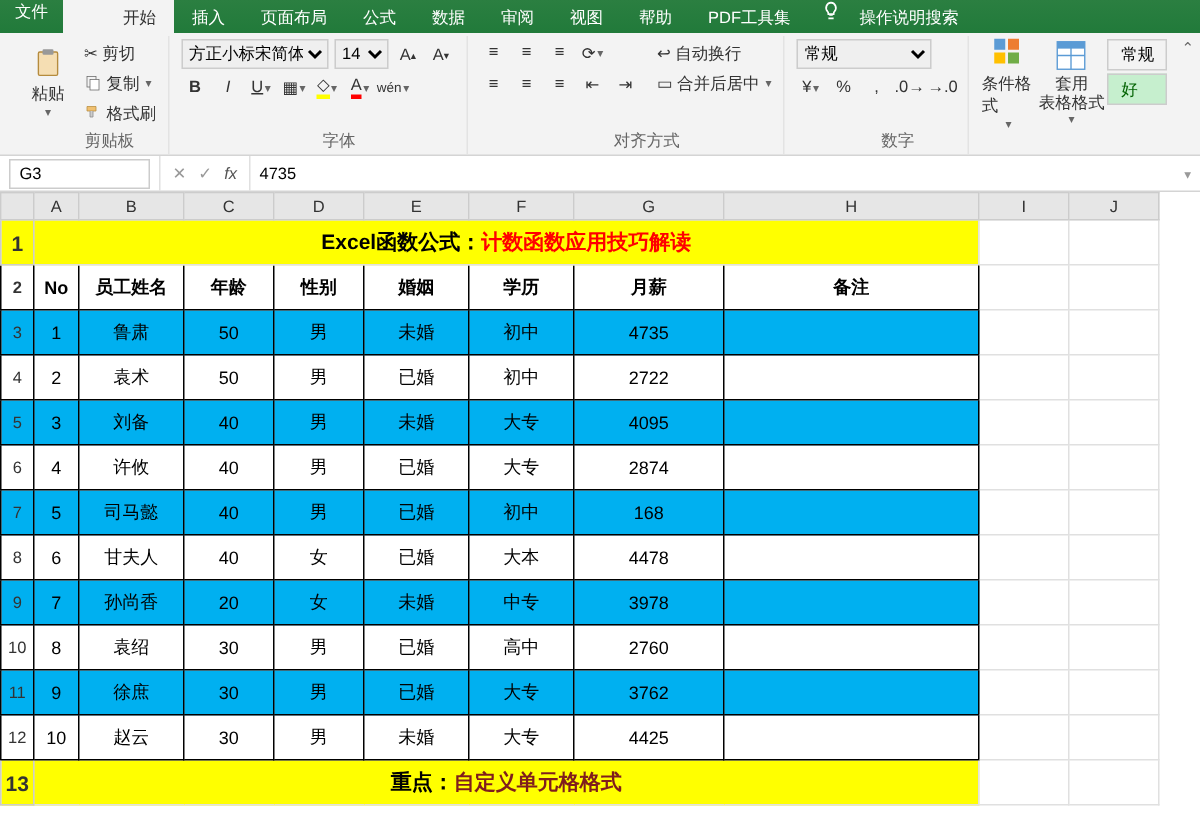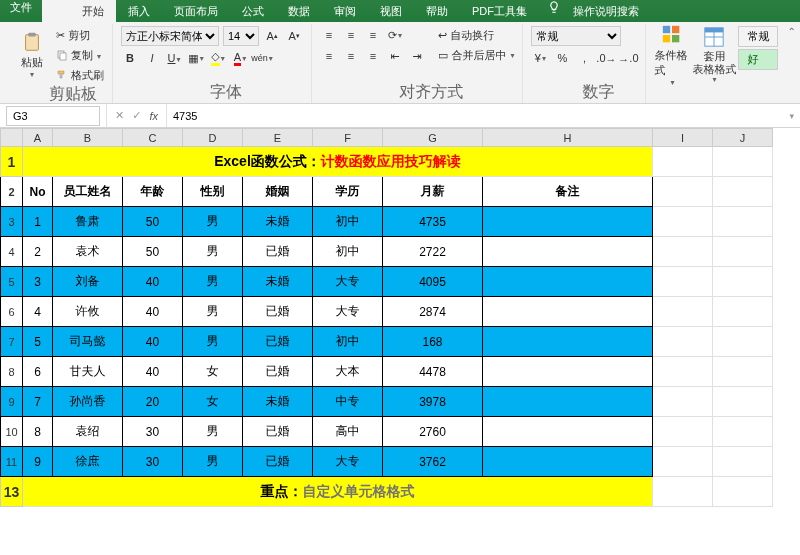--- a/index.html
+++ b/index.html
@@ -9,29 +9,29 @@
 .titlebar { height: 22px; background: linear-gradient(#2b7f41,#217a3a); display: flex; color: #fff; font-size: 11px; }
 .titlebar .file { padding: 0 10px; }
 .titlebar .tab { padding: 0 12px; height: 22px; display: flex; align-items: center; }
 .titlebar .tab.active { background: #f3f3f3; color: #333; padding-left: 40px; }
 .titlebar .bulb { margin-left: 8px; }
 
 
 .ribbon { height: 82px; background: #f3f3f3; border-bottom: 1px solid #d4d4d4; display: flex; padding: 2px 6px 0 6px; position: relative; }
 .grp { display: flex; flex-direction: column; align-items: center; padding: 2px 8px 0 8px; border-right: 1px solid #e3e3e3; }
 .grp-body { display: flex; gap: 6px; height: 60px; align-items: flex-start; }
-.grp-label { font-size: 16px; color: #666; margin-top: 0; margin-left: 28px; }
+.grp-label { font-size: 11px; color: #666; margin-top: 0; margin-left: 28px; }
 .big-btn { display: flex; flex-direction: column; align-items: center; justify-content: center; width: 36px; height: 58px; font-size: 11px; color: #333; }
 .big-btn .ic { width: 22px; height: 22px; margin-bottom: 2px; }
 .small-col { display: flex; flex-direction: column; gap: 2px; }
 .small { display: flex; align-items: center; gap: 3px; font-size: 11px; color: #333; height: 18px; }
 .ic { display: inline-block; }
 select.fontname { width: 98px; height: 20px; font-size: 11px; border: 1px solid #ccc; }
 select.fontsize { width: 36px; height: 20px; font-size: 11px; border: 1px solid #ccc; }
-.row { display: flex; gap: 4px; align-items: center; }
+.row { display: flex; gap: 4px; align-items: flex-end; }
 .btn { width: 18px; height: 18px; display: flex; align-items: center; justify-content: center; font-size: 11px; color: #333; border: 1px solid transparent; }
 .dd::after { content: "▾"; font-size: 8px; margin-left: 1px; color: #666; }
 .collapse { position: absolute; right: 4px; top: 4px; font-size: 10px; color: #666; }
 
 
 .fbar { height: 24px; border-bottom: 1px solid #d4d4d4; display: flex; align-items: center; background: #fff; }
 .namebox { width: 94px; height: 20px; border: 1px solid #ccc; margin: 5px 6px; padding: 0 6px; font-size: 11px; display: flex; align-items: center; }
 .fx-ctl { display: flex; gap: 8px; padding: 0 8px; color: #999; font-size: 11px; border-left: 1px solid #e0e0e0; height: 100%; align-items: center; }
 .fx-ctl .fx { font-style: italic; color: #555; }
 .fval { flex: 1; padding: 0 6px; font-size: 11px; border-left: 1px solid #e0e0e0; height: 100%; display: flex; align-items: center; }
@@ -45,21 +45,21 @@
 td.cell { border-right: 1px solid #e0e0e0; border-bottom: 1px solid #e0e0e0; height: 30px; font-size: 12px; text-align: center; }
 
 
 .title-row td { background: #ffff00; font-weight: bold; font-size: 14px; }
 .title-row .red { color: #ff0000; }
 .hdr-row td { background: #fff; font-weight: bold; border: 1px solid #000; }
 .data-row td { border: 1px solid #000; }
 .data-row.blue td { background: #00b0f0; }
 .data-row.white td { background: #fff; }
 .footer-row td { background: #ffff00; font-weight: bold; font-size: 14px; }
-.footer-row .red { color: #737373; }
+.footer-row .red { color: #7f1d1d; }
 .wA{width:30px}.wB{width:70px}.wC{width:60px}.wD{width:60px}.wE{width:70px}.wF{width:70px}.wG{width:100px}.wH{width:170px}.wI{width:60px}.wJ{width:60px}
 
 svg { display: block; }
 </style>
 </head>
 <body>
 
 <div class="titlebar">
   <div class="file">文件</div>
   <div class="tab active">开始</div>
@@ -413,20 +413,33 @@
           <td class="cell">徐庶</td>
           <td class="cell">30</td>
           <td class="cell">男</td>
           <td class="cell">已婚</td>
           <td class="cell">大专</td>
           <td class="cell">3762</td>
           <td class="cell"></td>
           <td class="cell" style="background:#fff;border:1px solid #e0e0e0"></td>
           <td class="cell" style="background:#fff;border:1px solid #e0e0e0"></td>
         </tr>
+        <tr class="data-row white">
+          <td class="rowhdr">12</td>
+          <td class="cell">10</td>
+          <td class="cell">赵云</td>
+          <td class="cell">30</td>
+          <td class="cell">男</td>
+          <td class="cell">未婚</td>
+          <td class="cell">大专</td>
+          <td class="cell">4425</td>
+          <td class="cell"></td>
+          <td class="cell" style="background:#fff;border:1px solid #e0e0e0"></td>
+          <td class="cell" style="background:#fff;border:1px solid #e0e0e0"></td>
+        </tr>
       </tbody>
 
   <tbody>
         <tr class="footer-row">
     <td class="rowhdr">13</td>
     <td class="cell" colspan="8"><span>重点：</span><span class="red">自定义单元格格式</span></td>
     <td class="cell" style="background:#fff;border:1px solid #e0e0e0"></td>
           <td class="cell" style="background:#fff;border:1px solid #e0e0e0"></td>
   </tr>
 </tbody>

